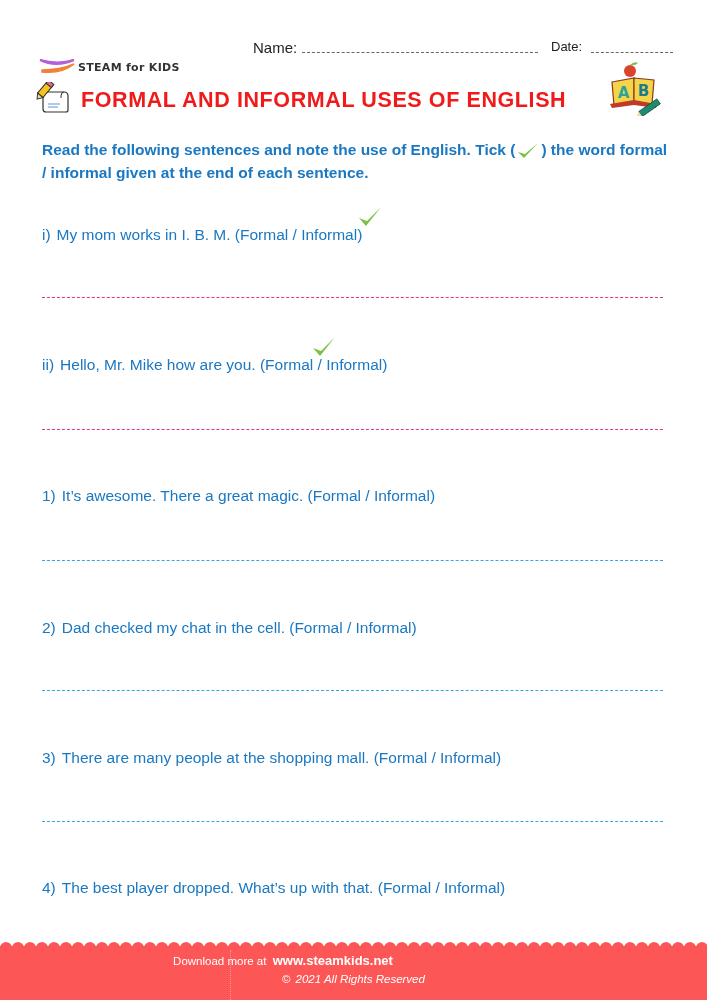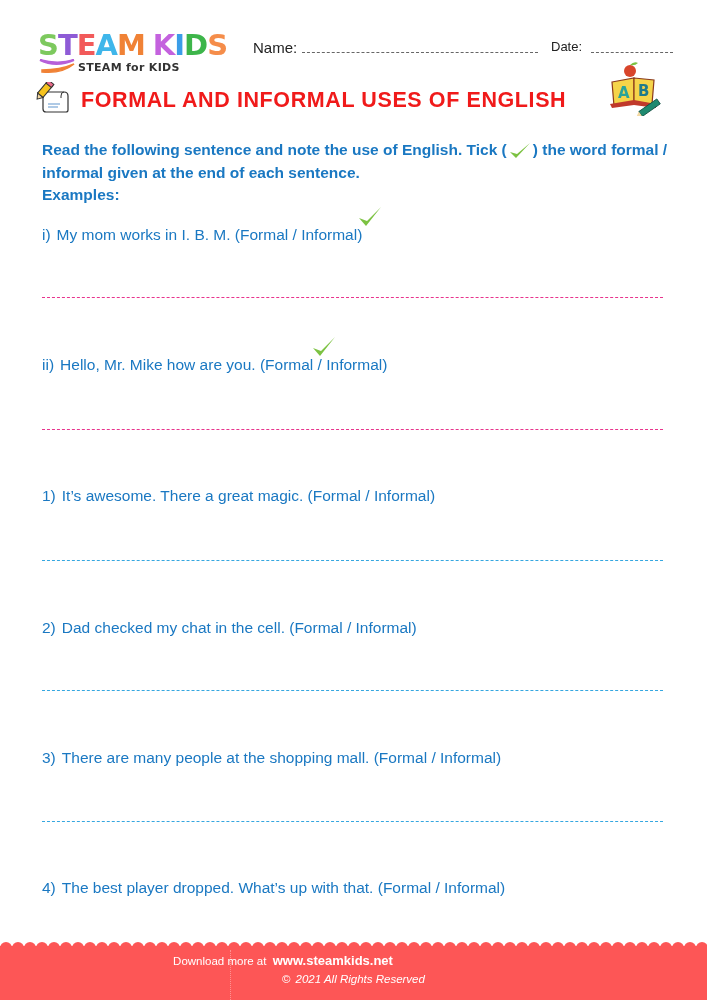--- a/index.html
+++ b/index.html
@@ -37,23 +37,20 @@
   .footer-line1 .lead { font-size:11.5px; }
   .footer-line1 .url { font-weight:bold; font-size:13px; margin-left:3px; }
   .footer-line2 { position:absolute; left:0; width:707px; top:973px; text-align:center; color:#fff; font-size:11.5px; font-style:italic; }
   .footer-line2 .copy { font-style:normal; margin-right:5px; }
   .footer-divider { position:absolute; left:230px; top:950px; width:0; height:50px; border-left:1px dotted rgba(255,255,255,0.35); }
 </style>
 </head>
 <body>
 
 <div class="logo">
-  <div class="logo-word">
-    <span style="color:#7dc95e">S</span><span style="color:#8e5bd6">T</span><span style="color:#f25a5a">E</span><span style="color:#3fb6ea">A</span><span style="color:#f08236">M</span><span style="width:8px"></span><span style="color:#c462de">K</span><span style="color:#3b9de8">I</span><span style="color:#3db54a">D</span><span style="color:#f58d4a">S</span>
-  </div>
   <svg class="logo-swoosh" width="40" height="20" viewBox="0 0 40 20">
     <path d="M2 4 Q18 12 36 4 Q20 9 2 4Z" fill="#b65fd9" stroke="#b65fd9" stroke-width="2"></path>
     <path d="M4 14 Q22 14 36 8 Q24 18 4 16Z" fill="#f08236" stroke="#f08236" stroke-width="1.5"></path>
   </svg>
   <div class="logo-sub">STEAM for KIDS</div>
 </div>
 
 <div class="name-field">Name:</div>
 <div class="name-line"></div>
 <div class="date-field">Date:</div>
@@ -79,24 +76,23 @@
   <path d="M2 42 L26 38 L48 42 L48 46 L26 43 L4 46 Z" fill="#c0392b"></path>
   <text x="10" y="36" font-family="DejaVu Sans, sans-serif" font-weight="bold" font-size="15" fill="#2aa39a">A</text>
   <text x="30" y="34" font-family="DejaVu Sans, sans-serif" font-weight="bold" font-size="15" fill="#1f7a8c">B</text>
   <g transform="rotate(-35 44 44)">
     <rect x="30" y="41" width="22" height="6" fill="#1f8a70" stroke="#0f4d3e" stroke-width="0.8"></rect>
     <path d="M30 41 L25 44 L30 47 Z" fill="#f3d9a4"></path>
   </g>
 </svg>
 
 <div class="instructions">
-  <span>Read the following sentence and note the use of English. Tick (</span><svg class="tick-inline" width="24" height="20" viewBox="0 0 24 20">
+  <span>Read the following sentences and note the use of English. Tick (</span><svg class="tick-inline" width="24" height="20" viewBox="0 0 24 20">
       <path d="M2 11 L8 17 L22 2 L9 13 Z" fill="#7cc242"></path>
     </svg><span>) the word formal / informal given at the end of each sentence.</span>
-  <div>Examples:</div>
 </div>
 
 <svg class="tick-mark" style="left:358px; top:206px;" width="24" height="22" viewBox="0 0 24 22">
     <path d="M1 12 L8 20 L23 1 L9 15 Z" fill="#7cc242"></path>
   </svg>
 <div class="q" style="top:226px;">
   <span class="num">i)</span><span>My mom works in I. B. M. (Formal / Informal)</span>
 </div>
 <div class="rule pink" style="top:297px;"></div>
 

